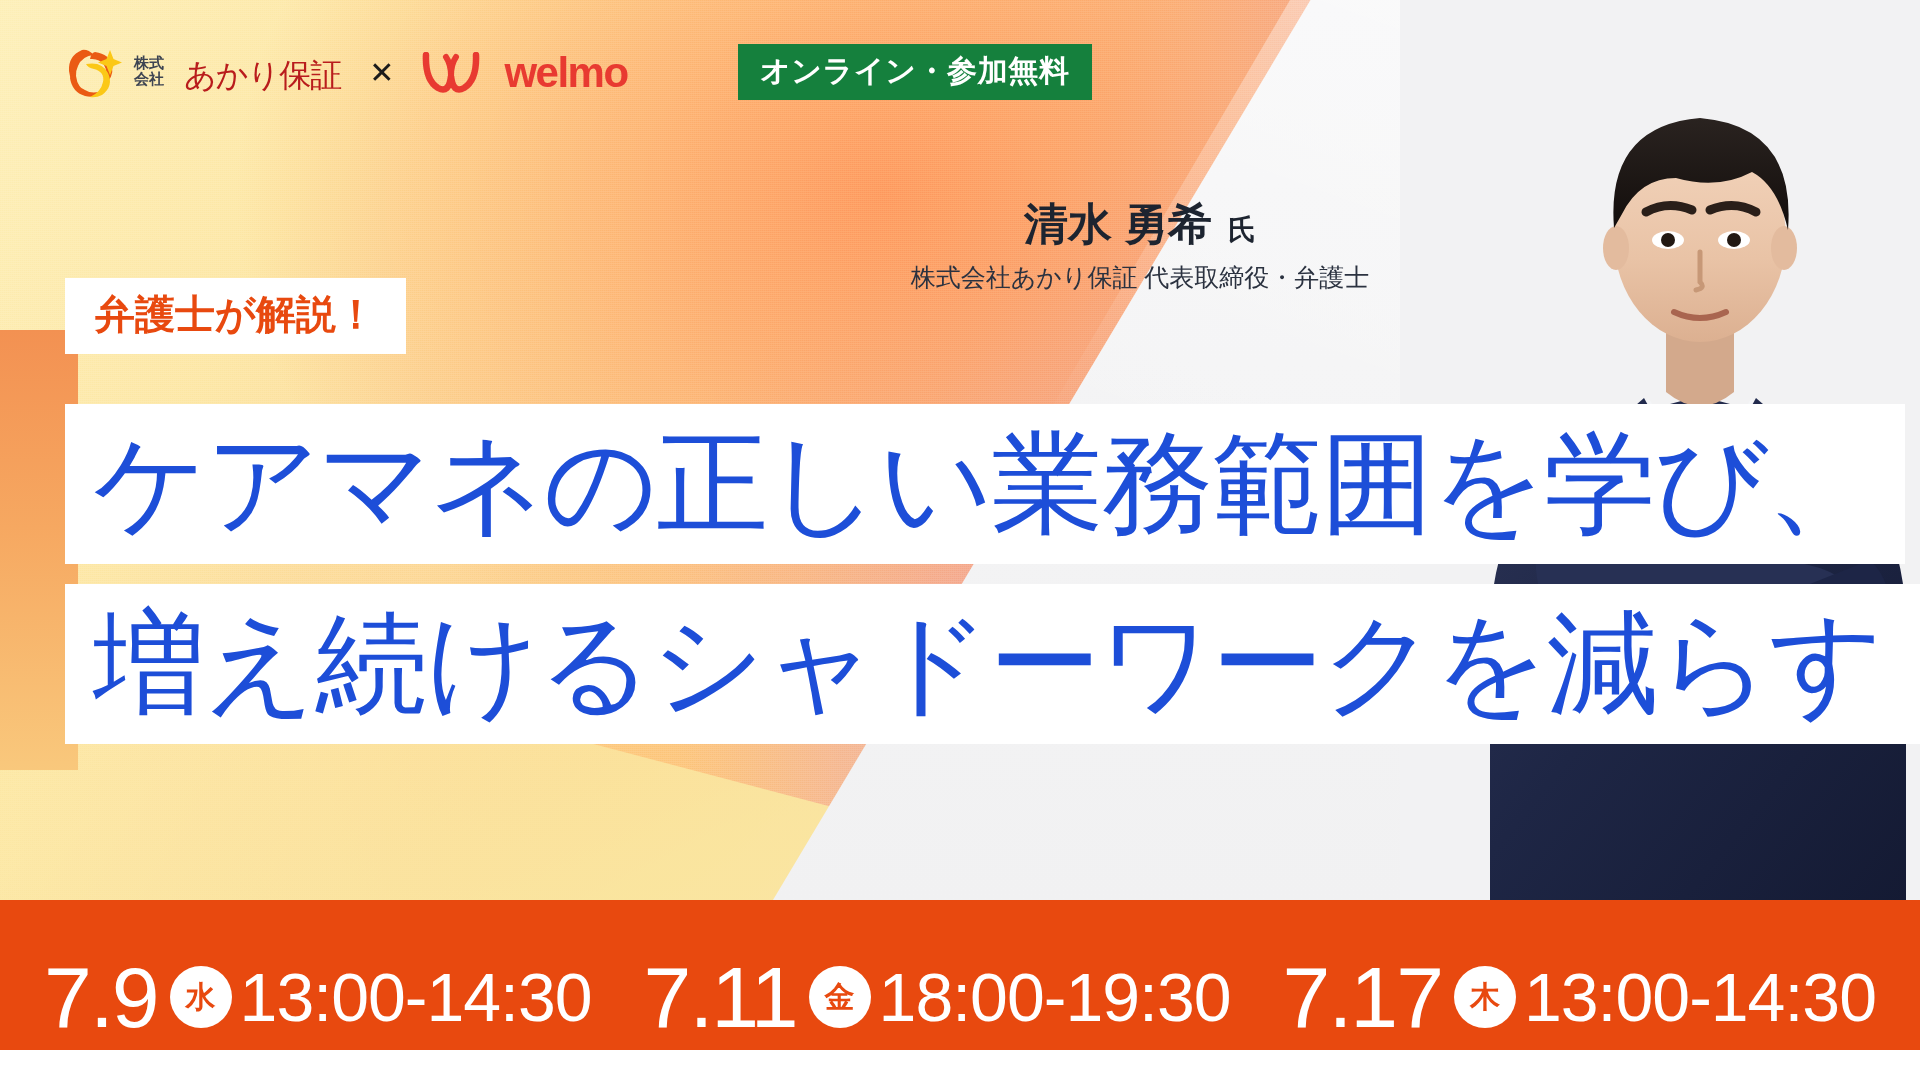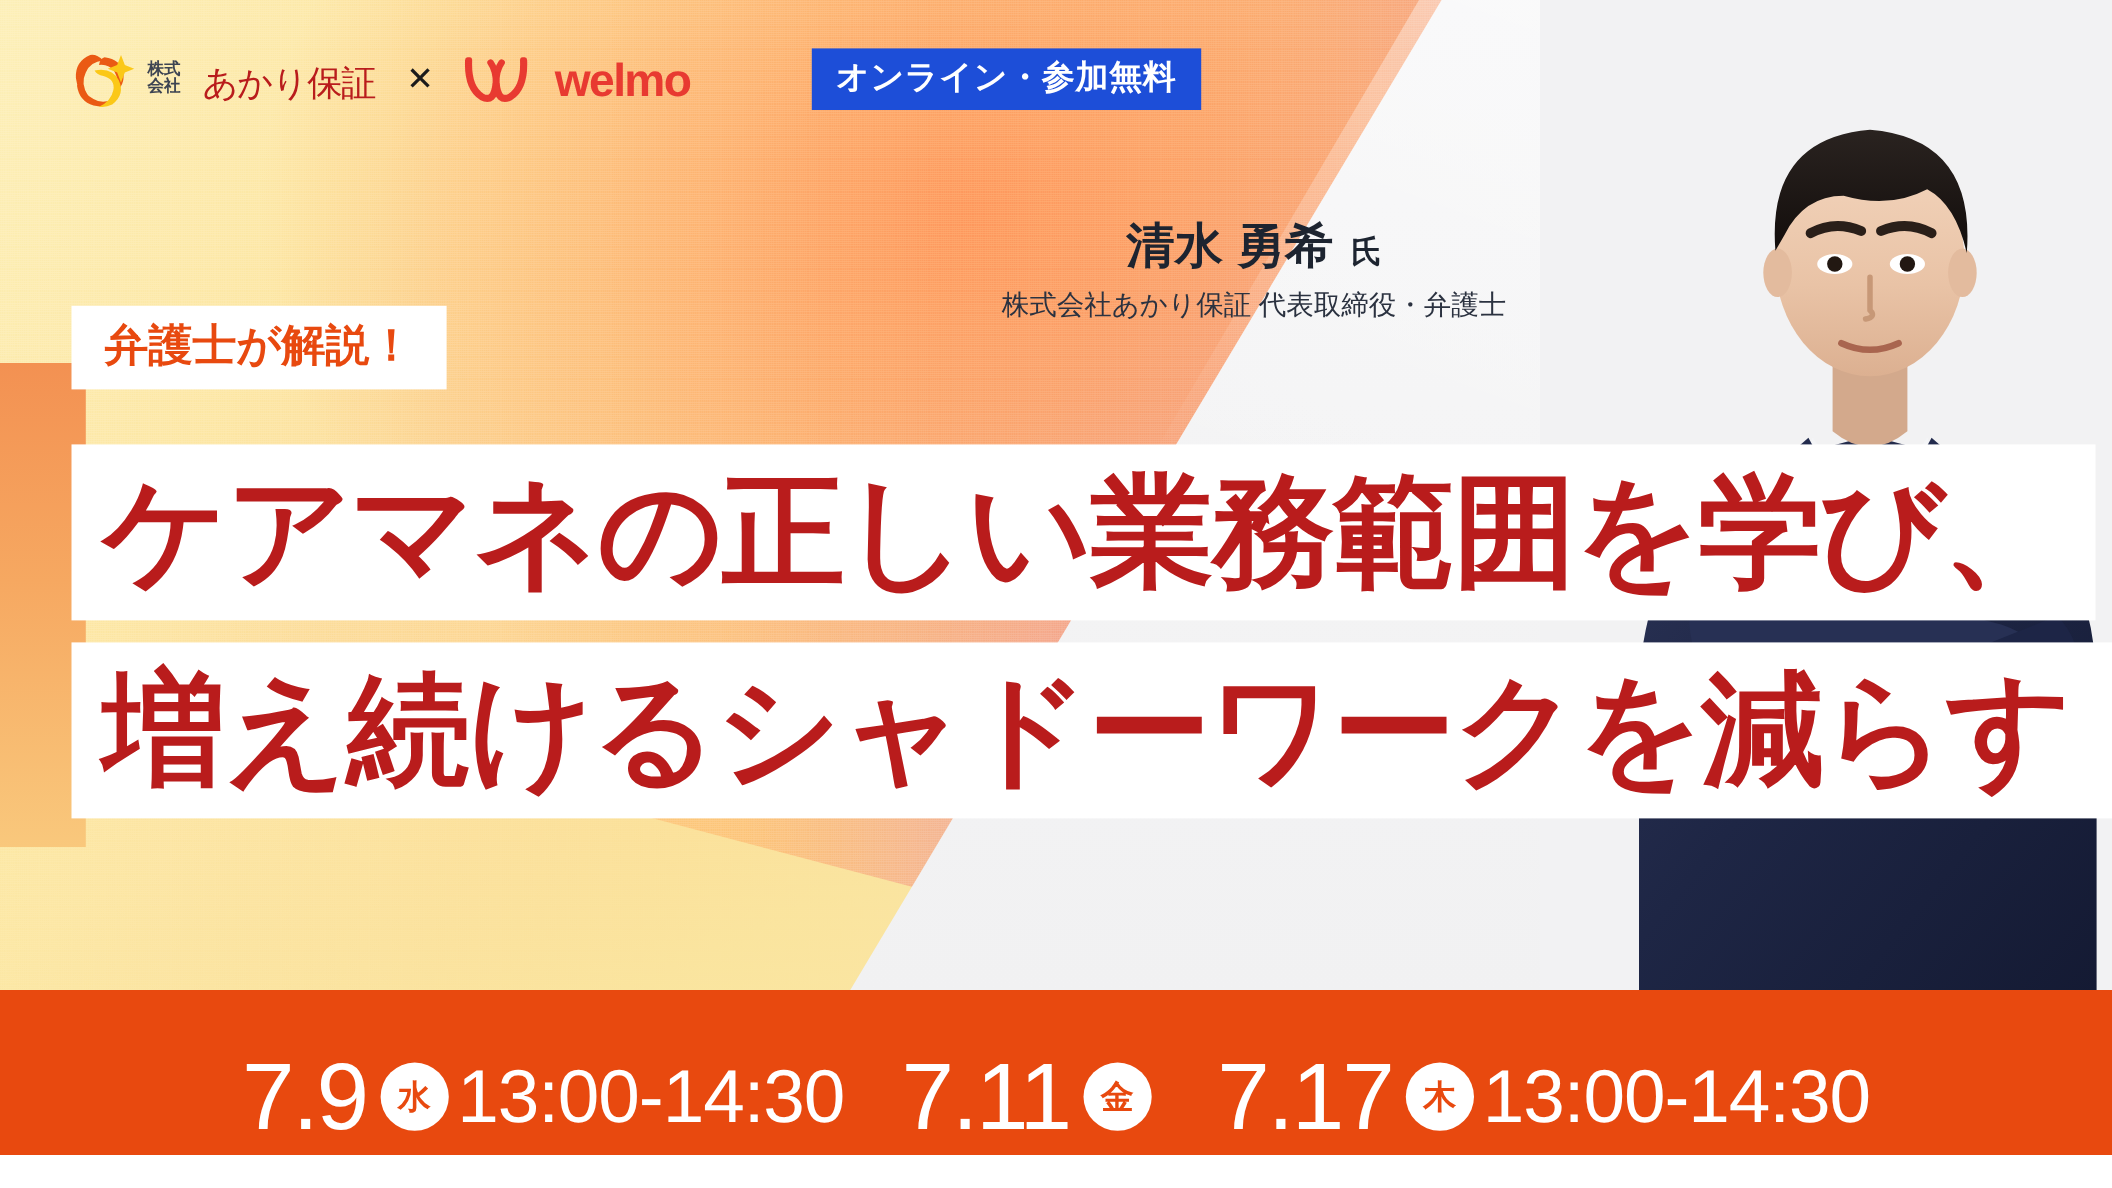--- a/index.html
+++ b/index.html
@@ -65,21 +65,21 @@
   }
   .akari-name{font-size:32px;font-weight:400;color:#b91c1c;letter-spacing:-1px;line-height:1;}
   .logo-x{font-size:30px;color:#1b1b1b;font-weight:400;margin:0 6px;line-height:1;}
   .welmo-logo{display:flex;align-items:center;gap:24px;}
   .welmo-mark{width:58px;height:42px;flex:0 0 auto;}
   .welmo-text{font-size:42px;font-weight:700;color:#e83a31;letter-spacing:-1.5px;line-height:1;}
 
   
   .online-badge{
     position:absolute;left:738px;top:44px;
-    background:#1d4ed8;color:#fff;
+    background:#15803d;color:#fff;
     font-size:30px;font-weight:700;letter-spacing:.02em;
     padding:12px 22px 14px 22px;line-height:1;
     white-space:nowrap;
   }
 
   
   .speaker-block{position:absolute;right:510px;top:200px;text-align:center;width:540px;}
   .speaker-name{
     font-size:44px;font-weight:700;color:#1d2430;line-height:1.1;
     display:flex;align-items:baseline;justify-content:center;gap:16px;white-space:nowrap;
@@ -91,22 +91,22 @@
 
   
   .lead-badge{
     position:absolute;left:65px;top:278px;
     background:#ffffff;color:#e8490f;
     font-size:40px;font-weight:700;line-height:1;
     padding:16px 30px 20px 30px;white-space:nowrap;
   }
   
   .headline-box{
-    position:absolute;background:#ffffff;color:#b91c1c;
-    font-weight:700;line-height:1;white-space:nowrap;
+    position:absolute;background:#ffffff;color:#1d4ed8;
+    font-weight:400;line-height:1;white-space:nowrap;
     display:flex;align-items:center;
   }
   .headline-1{left:65px;top:404px;height:160px;padding:0 28px;font-size:112px;letter-spacing:-2px;}
   .headline-2{left:65px;top:584px;height:160px;padding:0 28px;font-size:112px;letter-spacing:-2px;}
 
   
   .photo-wrap{
     position:absolute;right:0;top:0;width:520px;height:905px;overflow:hidden;
   }
   .photo-bg{position:absolute;inset:0;background:#f2f2f3;}
@@ -277,20 +277,21 @@
 
     <div class="date-item">
       <span class="date-num">7.9</span>
       <span class="day-circle">水</span>
       <span class="date-time">13:00-14:30</span>
     </div>
 
     <div class="date-item">
       <span class="date-num">7.11</span>
       <span class="day-circle">金</span>
+      <span class="date-time">18:00-19:30</span>
     </div>
 
     <div class="date-item">
       <span class="date-num">7.17</span>
       <span class="day-circle">木</span>
       <span class="date-time">13:00-14:30</span>
     </div>
   </div>
 
   <div class="bottom-strip"></div>

